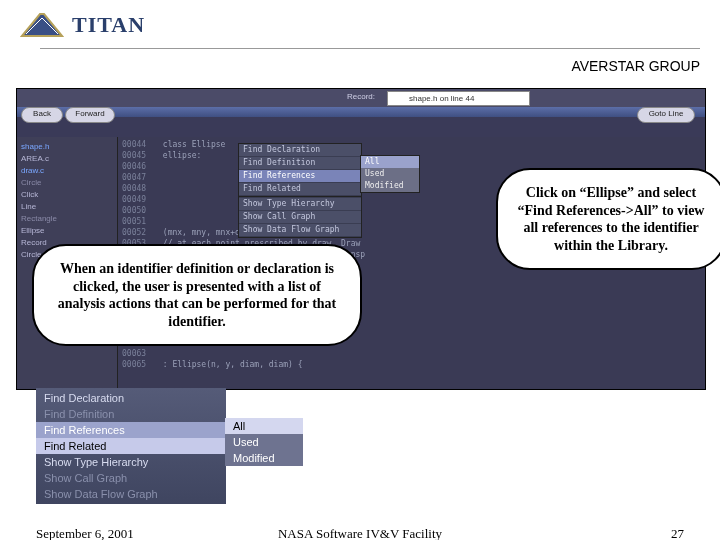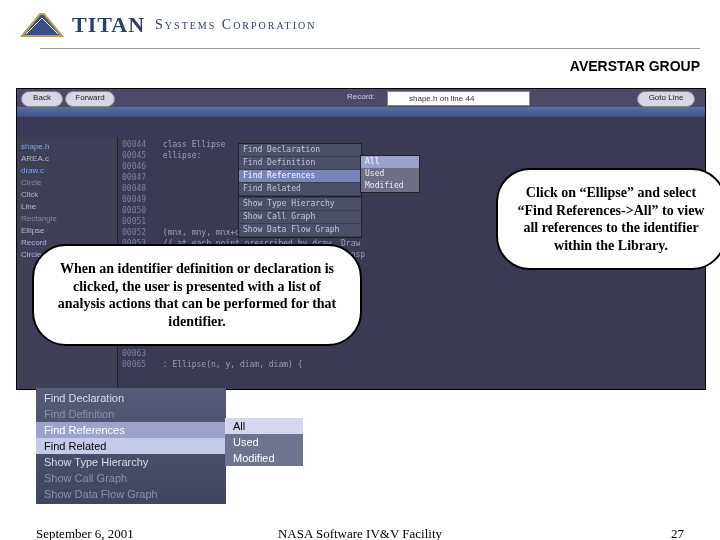--- a/index.html
+++ b/index.html
@@ -5,27 +5,27 @@
 html,body{margin:0;padding:0;width:720px;height:540px;font-family:Arial,Helvetica,sans-serif;background:#fff;overflow:hidden}
 .slide{position:relative;width:720px;height:540px}
 
 .logo-row{position:absolute;top:10px;left:20px;right:12px;height:40px}
 .logo{display:flex;align-items:center;gap:8px}
 .logo-mark{width:44px;height:30px;position:relative}
 .logo-mark svg{width:44px;height:30px}
 .logo-titan{font-family:"Times New Roman",serif;font-size:22px;font-weight:700;color:#2a3f6b;letter-spacing:1px}
 .logo-sys{font-family:"Times New Roman",serif;font-size:14px;font-variant:small-caps;color:#2a3f6b;letter-spacing:2px;margin-left:2px}
 .hr{position:absolute;top:48px;left:40px;right:20px;height:1px;background:#999}
-.hdr-right{position:absolute;top:58px;right:20px;font-weight:700;font-size:14px}
+.hdr-right{position:absolute;top:58px;right:20px;font-weight:400;font-size:14px}
 
 .win{position:absolute;top:88px;left:16px;width:688px;height:300px;background:#3a3a58;border:1px solid #000}
 .win-top{height:18px;background:#30304a;border-bottom:1px solid #111;position:relative}
 .win-top .t{font-size:9px;color:#cfcfe6;position:absolute;top:3px;left:6px}
 .toolbar{height:18px;background:#4b4b68;position:relative}
-.tb-btn{position:absolute;top:2px;height:14px;background:#d6d6e6;border:1px solid #888;border-radius:8px;font-size:8px;line-height:12px;text-align:center;color:#222}
+.tb-btn{position:absolute;top:18px;height:14px;background:#d6d6e6;border:1px solid #888;border-radius:8px;font-size:8px;line-height:12px;text-align:center;color:#222}
 .tb1{left:4px;width:40px}
 .tb2{left:48px;width:48px}
 .tb-rec{position:absolute;top:3px;left:330px;font-size:8px;color:#cfcfe6}
 .tb-recbox{position:absolute;top:2px;left:370px;width:120px;height:13px;background:#fff;border:1px solid #888;font-size:8px;color:#333;padding-left:21px;line-height:13px}
 .tb3{left:620px;width:56px}
 .bluebar{height:10px;background:linear-gradient(#5c6ea8,#3f4f82)}
 .body{position:absolute;top:48px;left:0;right:0;bottom:0;display:flex}
 .side{width:92px;background:#3f3f58;border-right:1px solid #222;padding:4px 4px;font-size:8px;line-height:12px;color:#b7b7d6}
 .side .hl{color:#7aa7ff}
 .side .dim{color:#8a8aa8}
@@ -66,21 +66,20 @@
   <div class="logo-row">
     <div class="logo">
       <span class="logo-mark">
         <svg viewBox="0 0 44 30">
           <path d="M2 26 L20 4 L24 4 L42 26 Z" fill="#3a4f85"></path>
           <path d="M2 26 L20 4 L24 4 L42 26 Z" fill="none" stroke="#b6a15a" stroke-width="2"></path>
           <path d="M6 24 L22 8 L38 24" fill="none" stroke="#fff" stroke-width="1"></path>
         </svg>
       </span>
       <span class="logo-titan">TITAN</span>
-      <span class="logo-sys">Systems Corporation</span>
     </div>
   </div>
   <div class="hr"></div>
   <div class="hdr-right">AVERSTAR GROUP</div>
 
   <div class="win">
     <div class="toolbar">
       <div class="tb-btn tb1">Back</div>
       <div class="tb-btn tb2">Forward</div>
       <span class="tb-rec">Record:</span>

